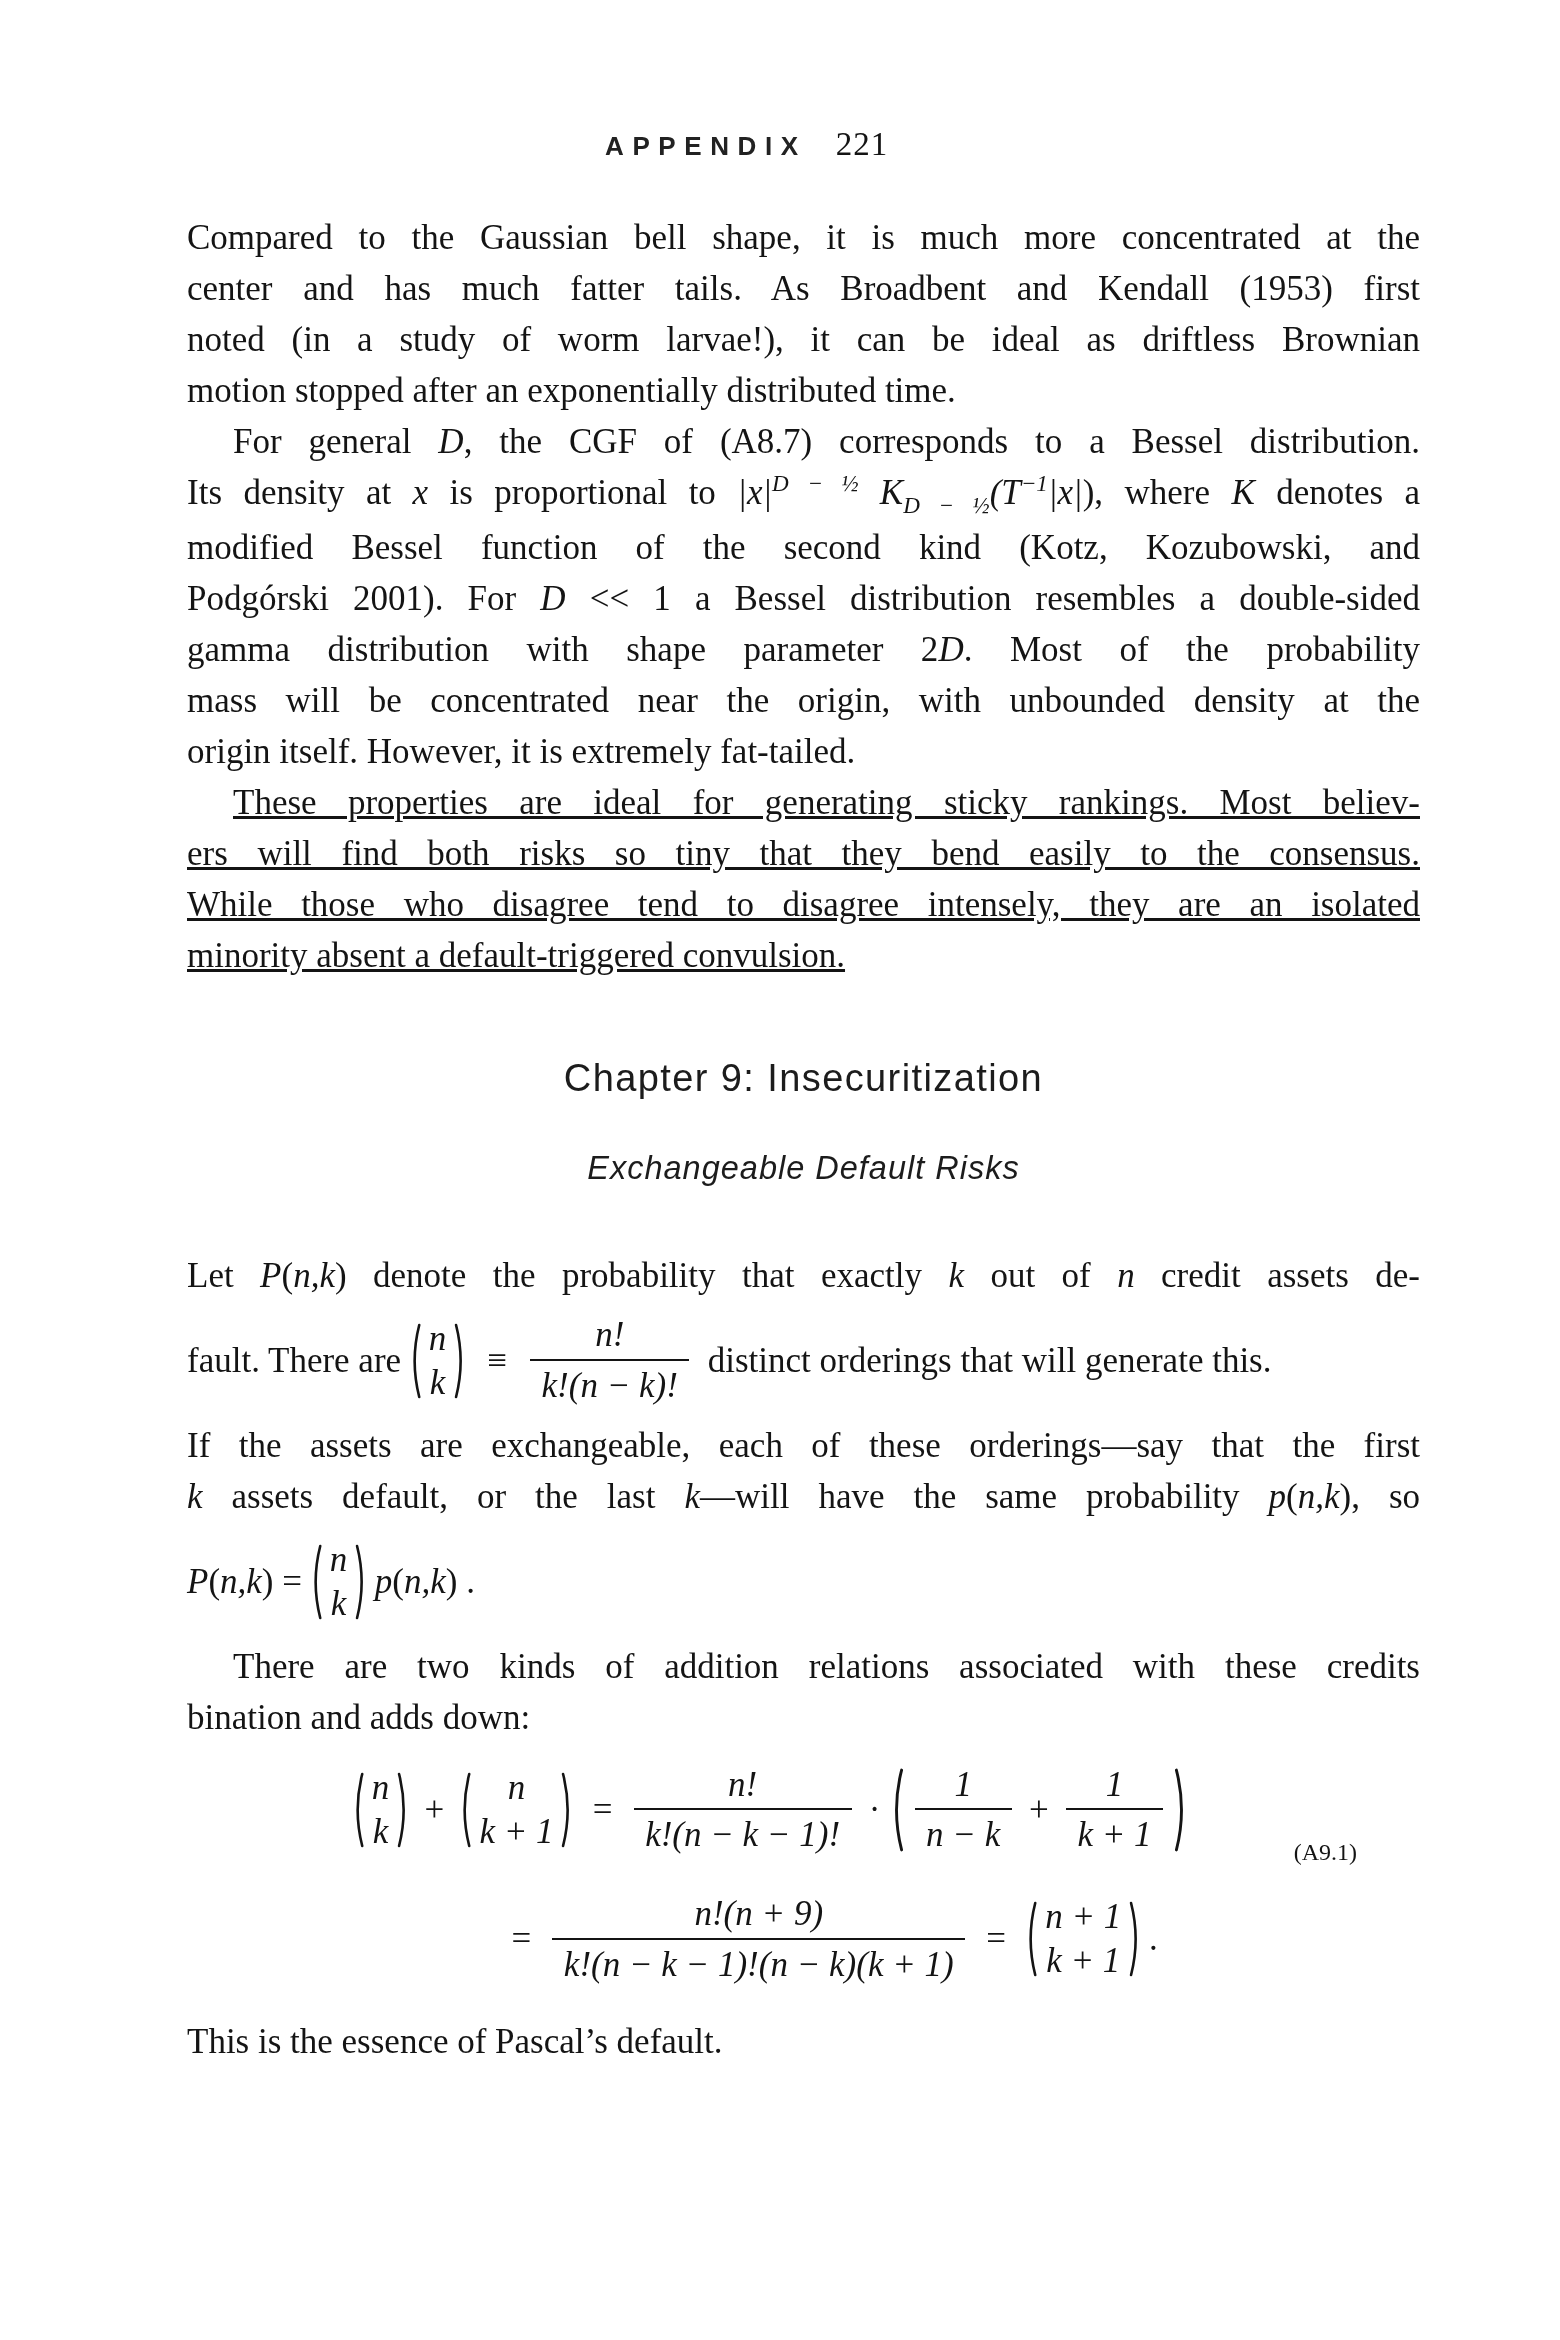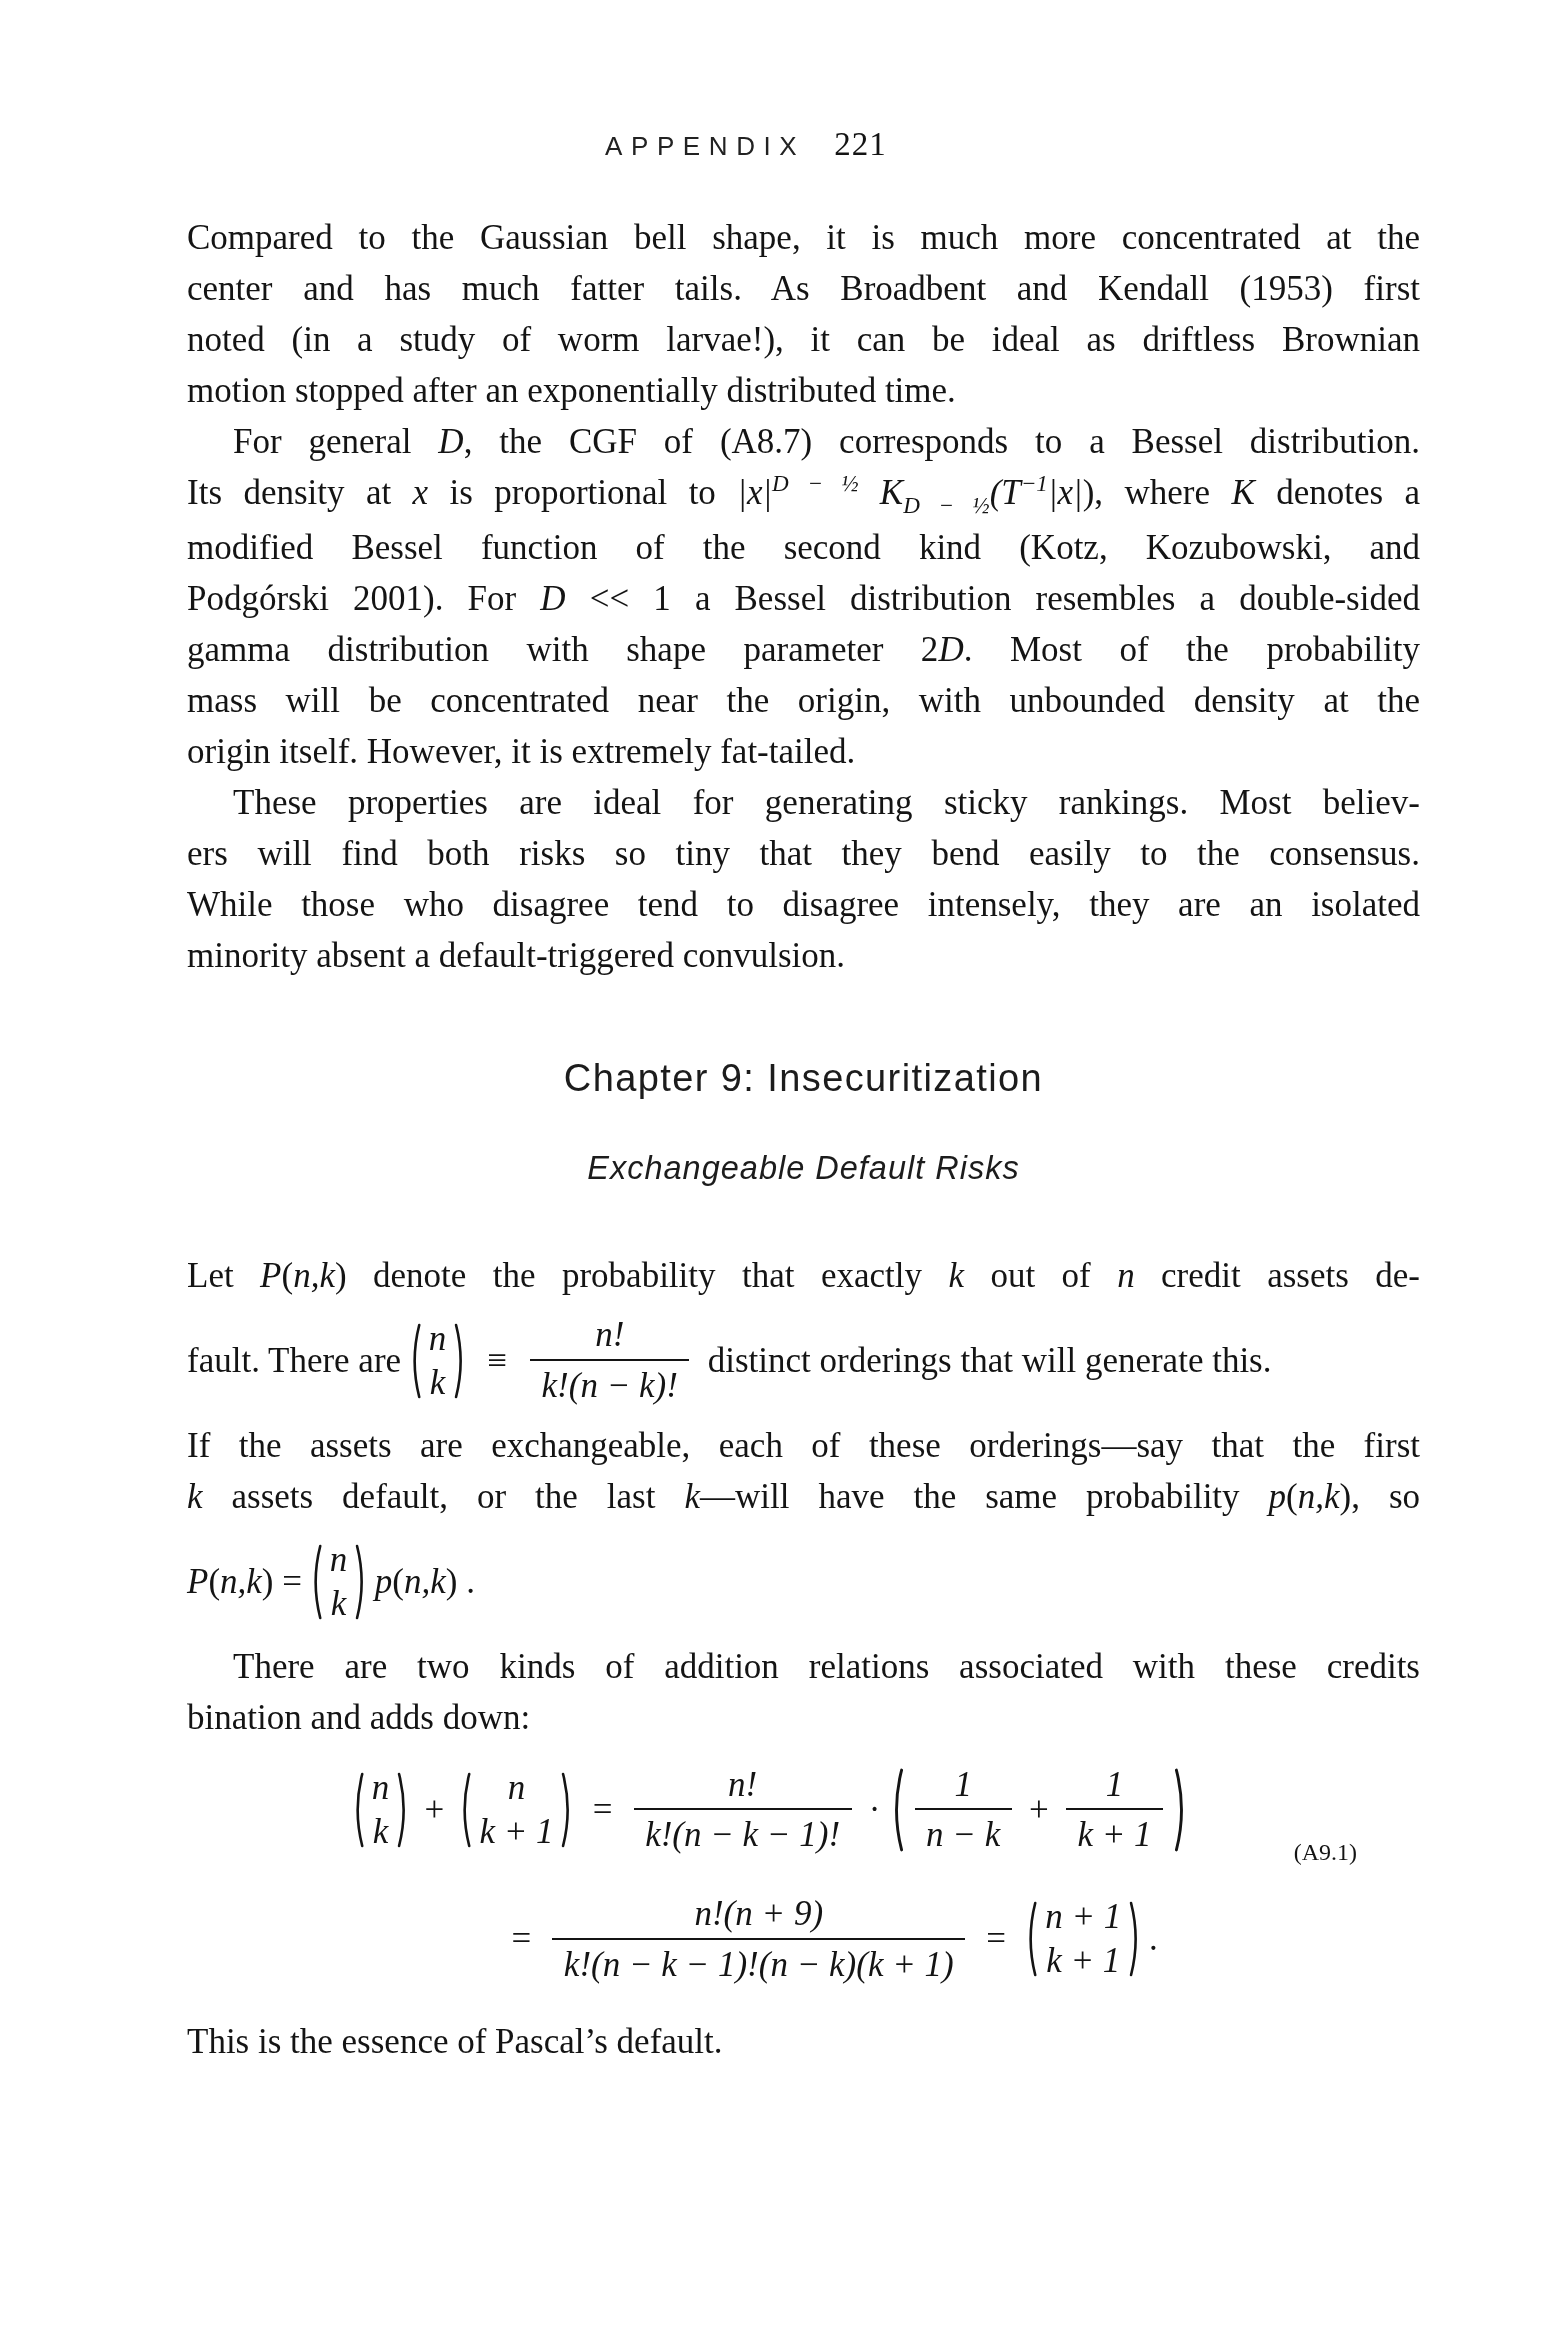--- a/index.html
+++ b/index.html
@@ -13,35 +13,35 @@
     padding:0 141px 0 187px;
     overflow:hidden;
   }
   
   .running-header {
     position:absolute; top:126px; left:605px;
     display:flex; align-items:baseline; gap:29px;
   }
   .rh-section {
     font-family:"Liberation Sans", sans-serif;
-    font-size:26px; letter-spacing:8.6px; font-weight:400; color:#222;
+    font-size:26px; letter-spacing:8.6px; font-weight:700; color:#222;
   }
   .rh-page { font-size:33px; letter-spacing:1px; }
 
   
   .para { font-size:35px; line-height:51px; }
   .ln { text-align:justify; text-align-last:justify; text-justify:inter-word; }
   .ln.last { text-align-last:left; }
   .ln.ind { text-indent:46px; }
   .it { font-style:italic; }
   .sup { font-size:66%; position:relative; top:-0.55em; }
   .sub { font-size:66%; position:relative; top:0.38em; }
 
   .p1 { margin-top:212px; }
-  .p3 { margin-bottom:8px; }
+  .p3 { margin-bottom:8px;text-decoration:underline; }
 
   h2.chapter {
     margin-top:76px; text-align:center;
     font-family:"Liberation Sans", sans-serif; font-weight:400;
     font-size:38px; letter-spacing:1.4px; color:#1c1c1c;
   }
   h3.section {
     margin-top:50px; text-align:center;
     font-family:"Liberation Sans", sans-serif; font-weight:400; font-style:italic;
     font-size:32.5px; letter-spacing:1px; color:#1c1c1c;

